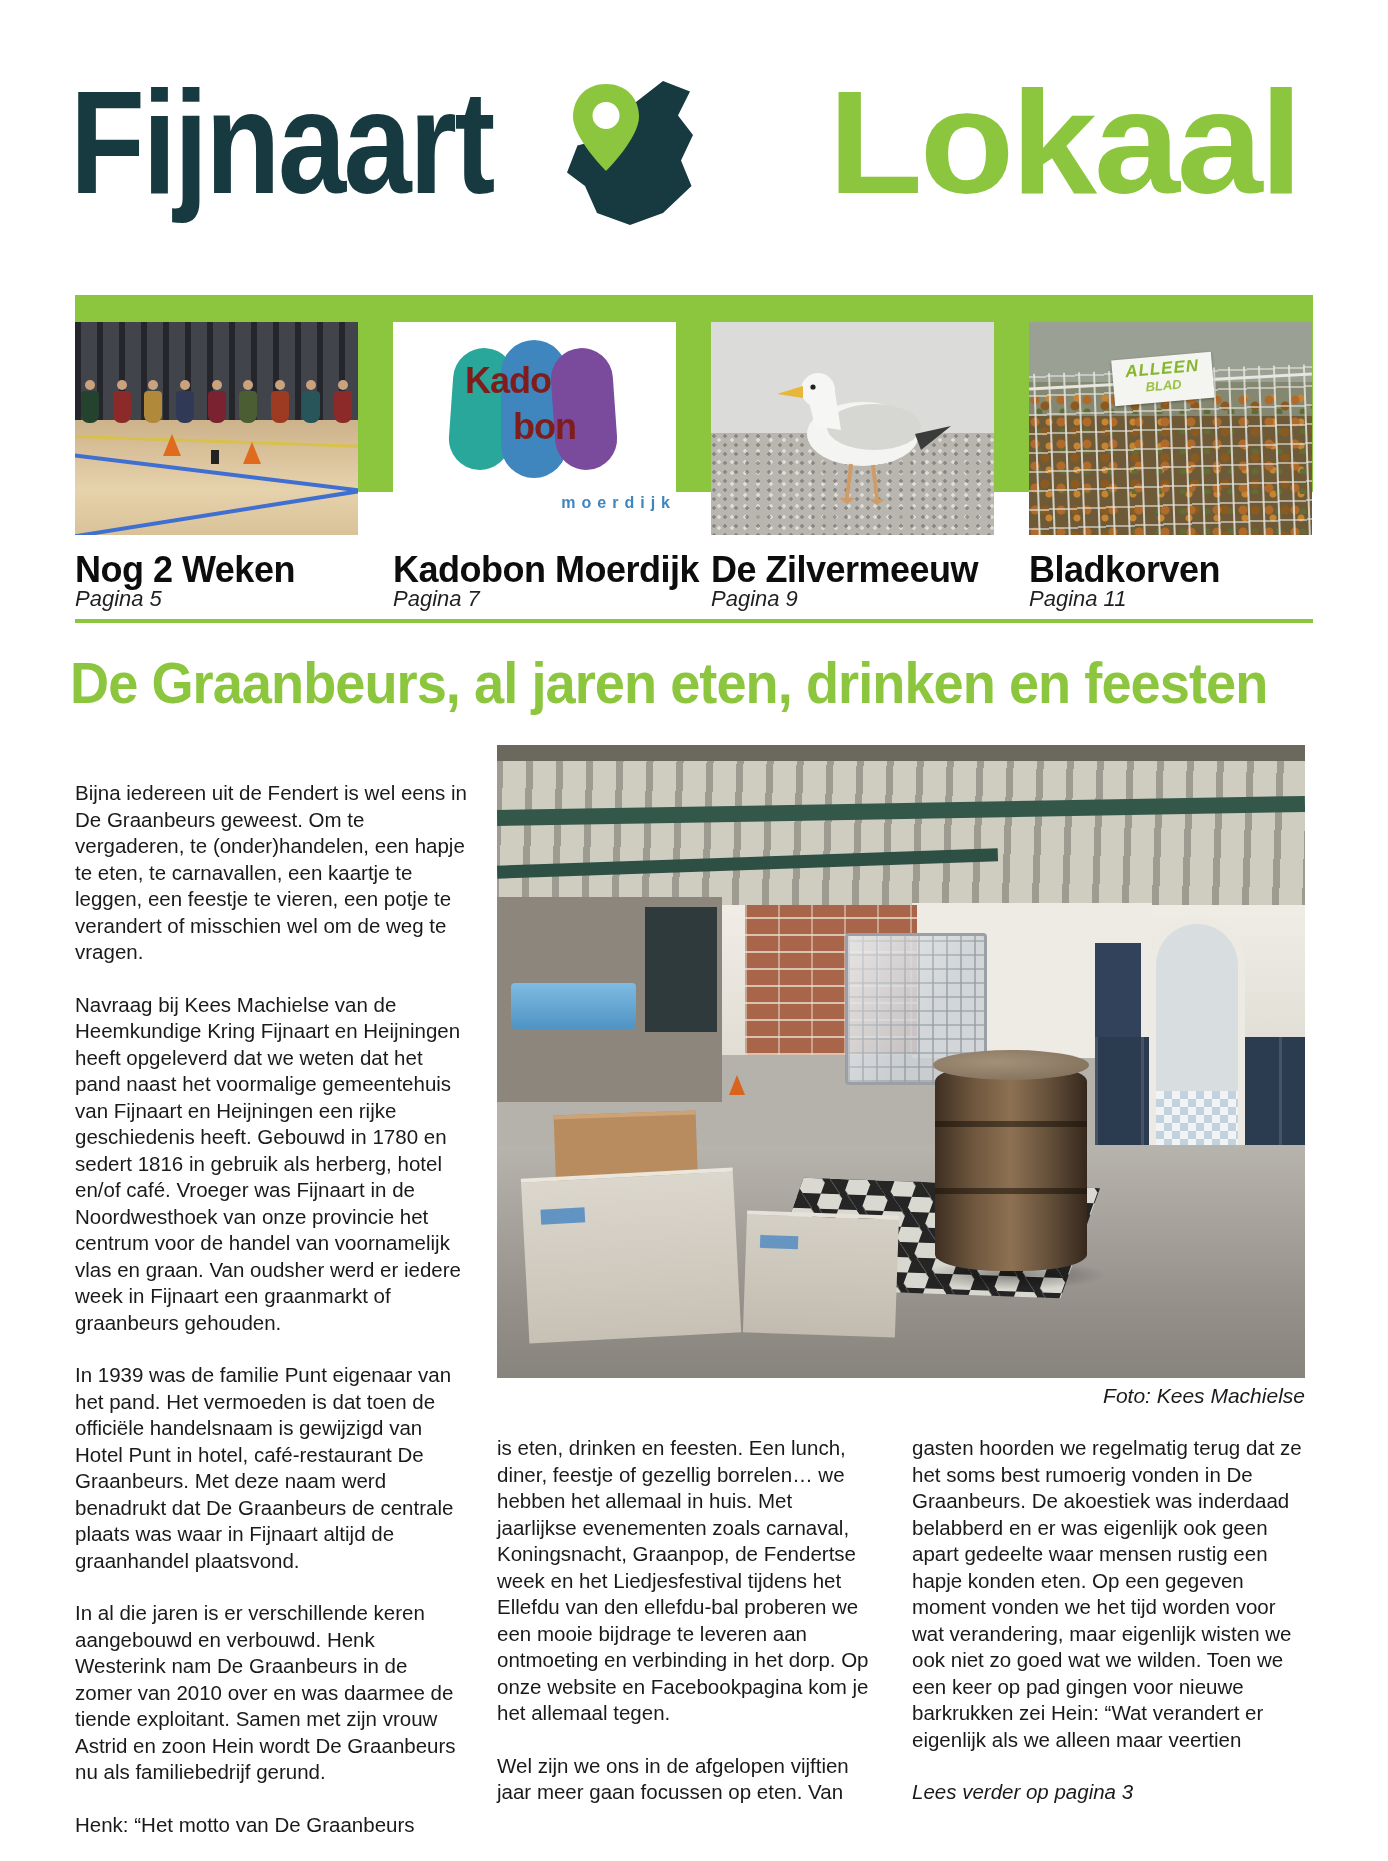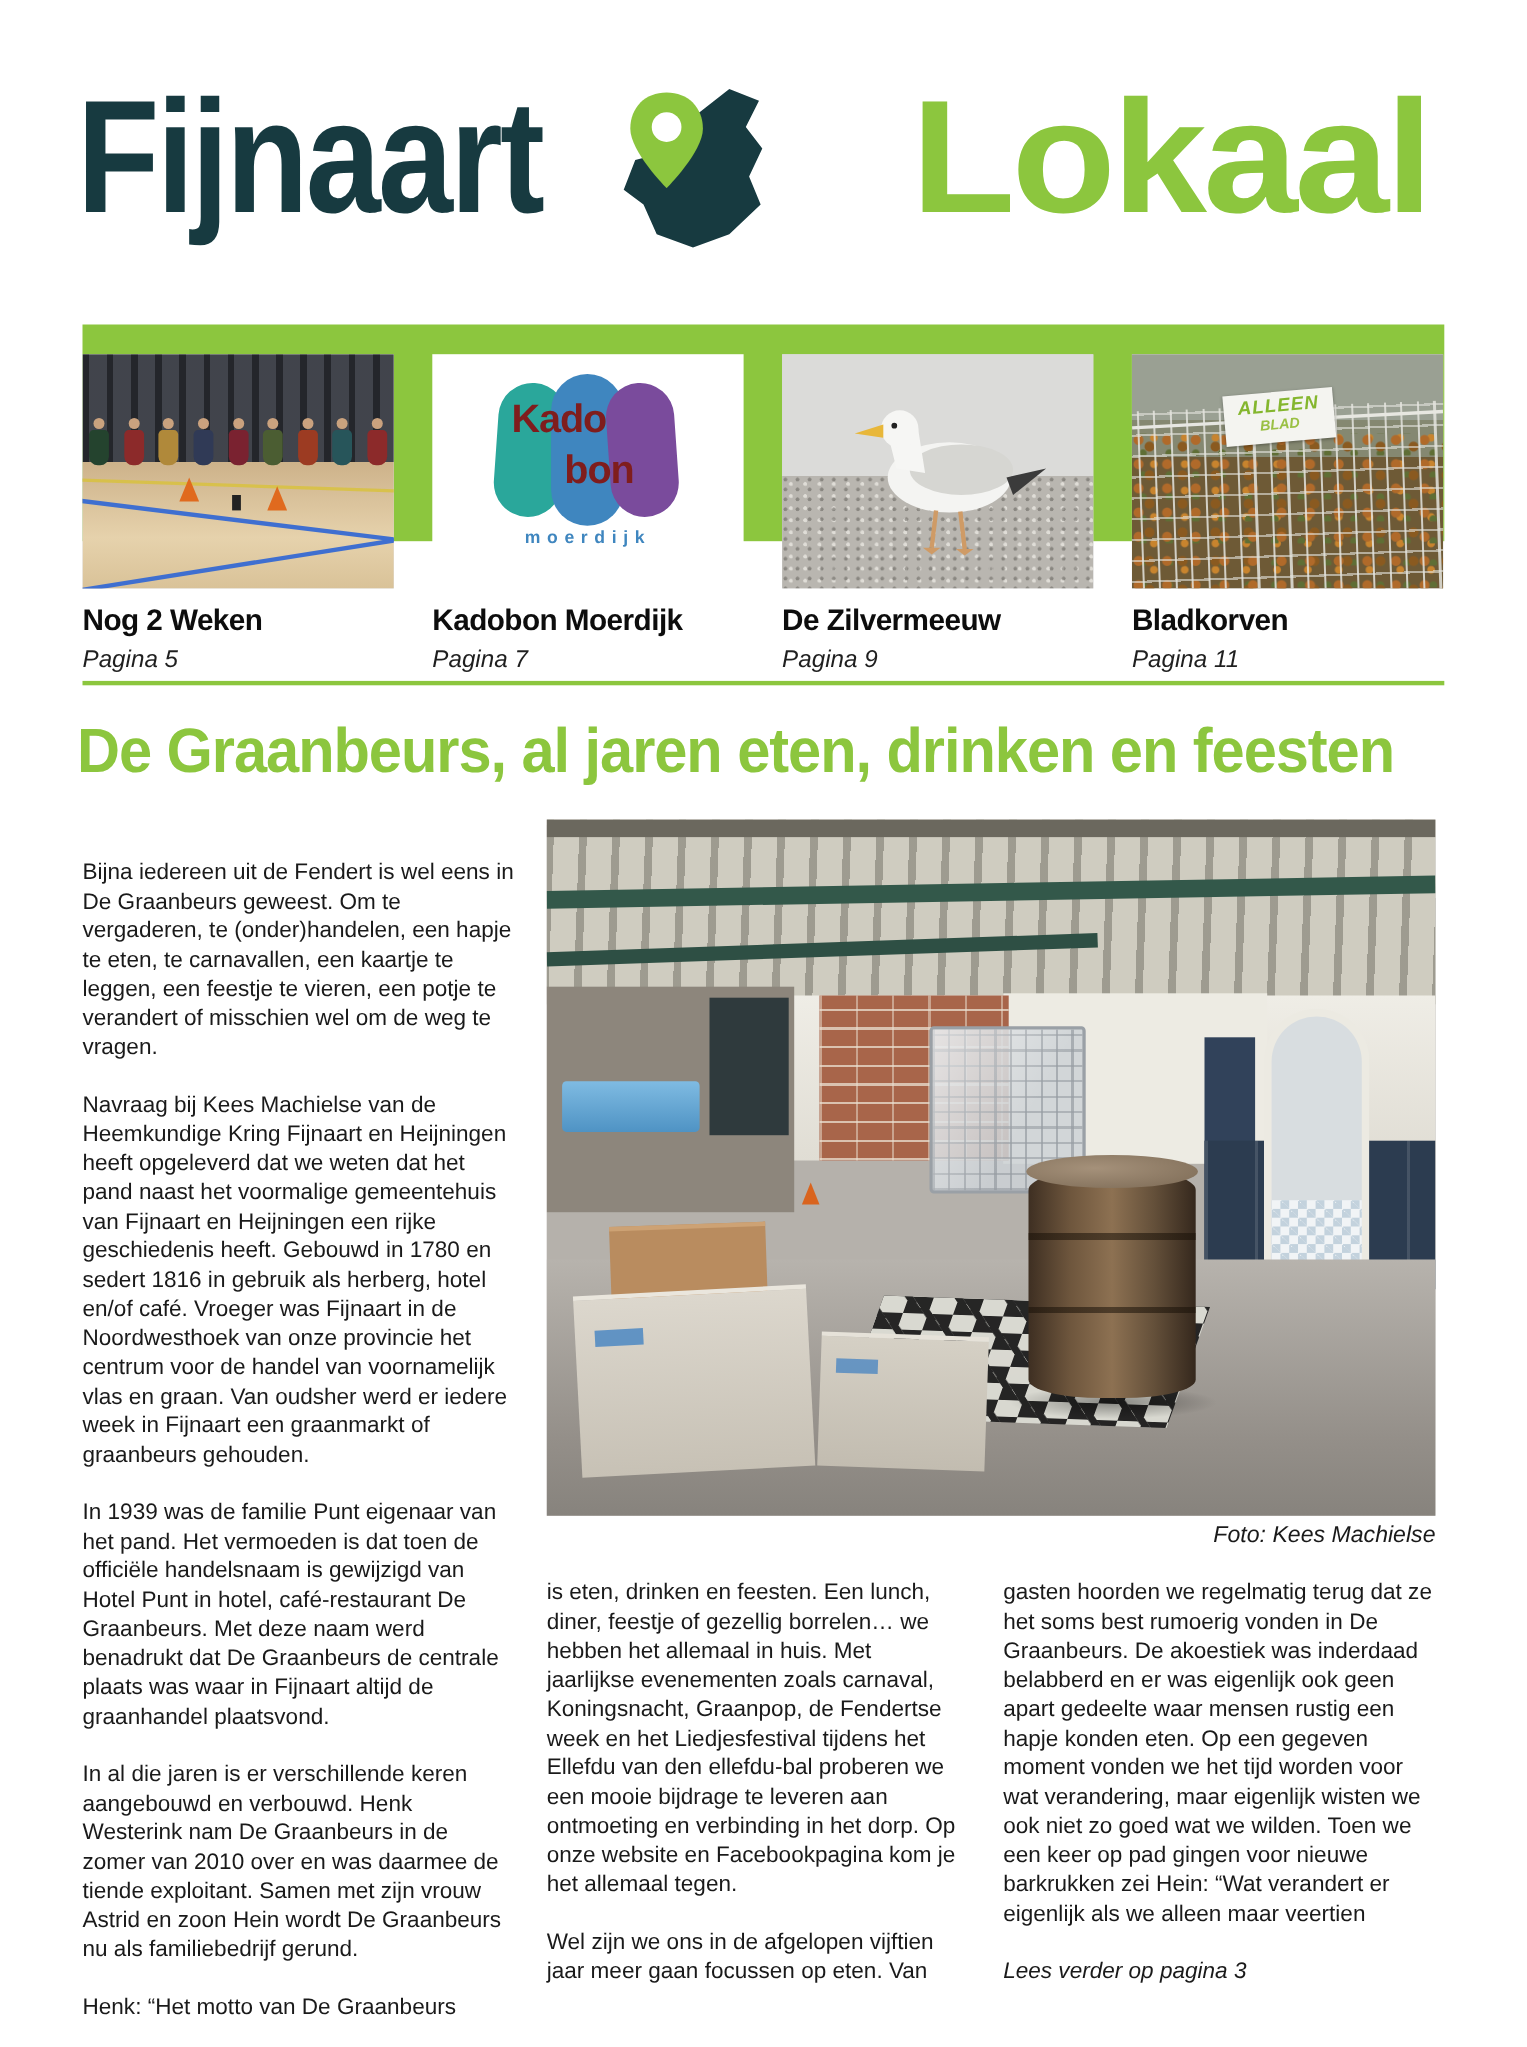--- a/index.html
+++ b/index.html
@@ -13,21 +13,21 @@
   .mast-right { right:88px; top:70px; color:#8cc63e; transform:scaleX(1.06); transform-origin:100% 0; }
   .mast-icon { position:absolute; left:540px; top:78px; width:186px; height:150px; }
   .subtitle { position:absolute; right:88px; top:222px; font-size:23px; font-weight:bold; color:#173a40; }
   .dateline { position:absolute; left:75px; top:251px; font-size:23px; font-weight:bold; color:#173a40; }
   .dateline .sep { color:#8cc63e; margin:0 11px; font-weight:bold; }
 
   
   .band { position:absolute; left:75px; top:295px; width:1238px; height:197px; background:#8cc63e; }
   .thumb { position:absolute; top:322px; width:283px; height:213px; overflow:hidden; background:#ddd; }
   .t1 { left:75px; } .t2 { left:393px; } .t3 { left:711px; } .t4 { left:1029px; }
-  .teaser-title { position:absolute; top:549px; font-size:27px; font-weight:bold; color:#0d0d0d; letter-spacing:-0.5px; }
+  .teaser-title { position:absolute; top:549px; font-size:36px; font-weight:bold; color:#0d0d0d; letter-spacing:-0.5px; }
   .teaser-page { position:absolute; top:586px; font-size:22px; font-style:italic; color:#1f1f1f; }
   .c1 { left:75px; } .c2 { left:393px; } .c3 { left:711px; } .c4 { left:1029px; }
   .rule { position:absolute; left:75px; top:619px; width:1238px; height:4px; background:#8cc63e; }
 
   
   .gym-curtain { position:absolute; left:0; top:0; width:100%; height:46%;
      background:#373a42;
      background-image:repeating-linear-gradient(90deg, rgba(0,0,0,.35) 0 6px, rgba(255,255,255,.05) 6px 22px); }
   .gym-floor { position:absolute; left:0; top:46%; width:100%; height:54%;
      background:linear-gradient(180deg,#cdb28a,#e6d2ac 60%,#d9c298); }
@@ -49,21 +49,21 @@
 
   
   .kadobon { background:#fff; }
   .kado-shape { position:absolute; border-radius:34px; }
   .kado-teal   { left:58px;  top:26px; width:62px; height:122px; background:#2aa79b; transform:rotate(4deg); }
   .kado-blue   { left:108px; top:18px; width:66px; height:138px; background:#3f86bf; }
   .kado-purple { left:160px; top:26px; width:62px; height:122px; background:#7a4b9c; transform:rotate(-4deg); }
   .kado-word { position:absolute; color:#7f1d1d; font-weight:bold; letter-spacing:-1px; }
   .kado-word-top { left:72px; top:38px; font-size:36px; }
   .kado-word-bottom { left:120px; top:84px; font-size:36px; }
-  .kado-sub { position:absolute; left:0; top:159px; width:100%; text-align:center; color:#3f86bf; font-size:16px; letter-spacing:6px; font-weight:bold; }
+  .kado-sub { position:absolute; left:0; top:172px; width:100%; text-align:right; color:#3f86bf; font-size:16px; letter-spacing:6px; font-weight:bold; }
 
   
   .gull-bg { position:absolute; inset:0;
      background:linear-gradient(180deg,#dbdbd9 0 52%,#b9b6b0 52% 100%); }
   .gull-gravel { position:absolute; left:0; top:52%; width:100%; height:48%;
      background-image:radial-gradient(circle at 3px 3px, rgba(90,88,82,.5) 1.5px, transparent 2px),
                       radial-gradient(circle at 8px 7px, rgba(240,238,232,.7) 1.5px, transparent 2px);
      background-size:11px 9px, 13px 11px; }
   .gull-svg { position:absolute; left:0; top:0; }
 

